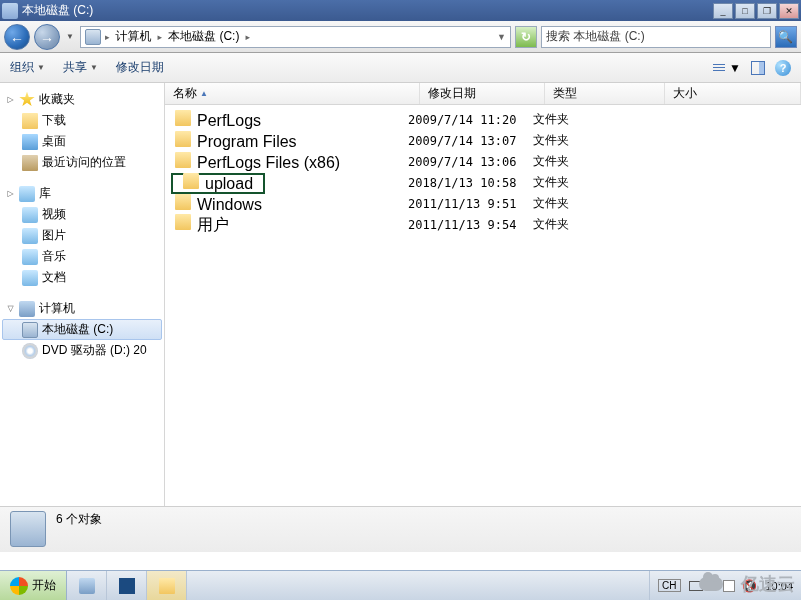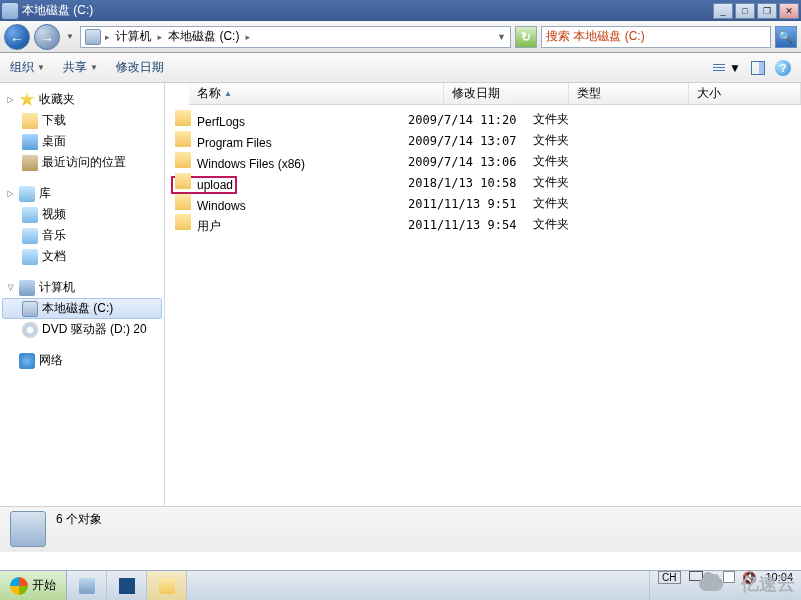--- a/index.html
+++ b/index.html
@@ -14,21 +14,21 @@
 
 
 .navbar { height:32px; border-bottom:1px solid #a0a0a0; background:linear-gradient(#f7f7f7,#e4e4e4); display:flex; align-items:center; padding:2px 4px; gap:4px;}
 .navcircle{width:26px;height:26px;border-radius:50%;background:radial-gradient(circle at 30% 30%,#6fa8e8,#2b6cb8 60%,#1b4a80);border:1px solid #4f76a9;display:flex;align-items:center;justify-content:center;color:#fff;font-size:14px;}
 .navcircle.fwd{background:radial-gradient(circle at 30% 30%,#c8d8ea,#8aa3c2 60%,#6e86a4);}
 .navdrop{width:12px;height:22px;display:flex;align-items:center;justify-content:center;color:#555;font-size:8px;}
 .addressbar{flex:1;height:22px;border:1px solid #9aa9bc;background:#fff;display:flex;align-items:center;padding:0 4px;gap:4px;}
 .addressbar .sep{color:#666;font-size:9px;}
 .addressbar .crumb{padding:1px 2px;}
 .refresh{width:22px;height:22px;border:1px solid #9aa9bc;background:linear-gradient(#d7f0c6,#7dbb4e);display:flex;align-items:center;justify-content:center;}
-.searchbox{width:230px;height:22px;border:1px solid #9aa9bc;background:#fff;display:flex;align-items:center;padding:0 4px;color:#c2410c;}
+.searchbox{width:230px;height:22px;border:1px solid #9aa9bc;background:#fff;display:flex;align-items:center;padding:0 4px;color:#404040;}
 .searchbtn{width:22px;height:22px;border:1px solid #6f8abb;background:linear-gradient(#6fa8e8,#2b6cb8);display:flex;align-items:center;justify-content:center;color:#fff;}
 
 
 .toolbar{height:30px;background:linear-gradient(#fafafa,#ececec);border-bottom:1px solid #cfcfcf;display:flex;padding:0 10px;gap:18px;}
 .toolbar .ti{display:flex;align-items:center;gap:3px;color:#1a3e6e;}
 .toolbar .ti .dd{font-size:8px;color:#555;}
 .toolbar .right{margin-left:auto;display:flex;gap:10px;align-items:center;}
 .viewbtn{display:flex;align-items:center;gap:4px;}
 .viewbtn .lines{display:flex;flex-direction:column;gap:2px;}
 .viewbtn .lines span{width:12px;height:1px;background:#4a76b8;display:block;}
@@ -47,44 +47,44 @@
 .star{background:linear-gradient(#ffeb8a,#f0b400);clip-path:polygon(50% 0%,61% 35%,98% 35%,68% 57%,79% 91%,50% 70%,21% 91%,32% 57%,2% 35%,39% 35%);}
 .folder{background:linear-gradient(#ffe9a8,#f2c660);border-radius:1px;}
 .drive{background:linear-gradient(#d8e4f0,#9ab4d2);border-radius:2px;border:1px solid #7a95b4;}
 .dvd{border-radius:50%;background:radial-gradient(circle,#fff 20%,#b8d0ea 40%,#d6d6d6 60%,#b0c4de 80%);}
 .lib{background:linear-gradient(#c8e8ff,#7ab8e6);border-radius:2px;}
 .net{background:radial-gradient(circle,#6fb8f0,#2b7ac2);border-radius:3px;}
 .computer{background:linear-gradient(#c0d8f0,#7a9ec6);border-radius:2px;}
 
 
 .files{flex:1;display:flex;flex-direction:column;}
-.cols{height:22px;background:linear-gradient(#fdfdfd,#efefef);border-bottom:1px solid #d6d6d6;display:flex;align-items:center;margin-left:24px;}
+.cols{height:22px;background:linear-gradient(#fdfdfd,#efefef);border-bottom:1px solid #d6d6d6;display:flex;align-items:center;}
 .col{padding:0 8px;border-right:1px solid #e0e0e0;height:100%;display:flex;align-items:center;gap:3px;}
 .col.c1{width:255px;} .col.c2{width:125px;text-align:center;} .col.c3{width:120px;} .col.c4{flex:1;}
 .col .sortarr{font-size:8px;color:#4a76b8;}
 .filerows{padding:4px 0;}
 .frow{display:flex;align-items:center;height:21px;padding-left:10px;}
 .frow .fic{width:16px;height:16px;margin-right:6px;}
-.frow .fname{width:233px;font-family:Consolas,Monaco,monospace;font-size:12px;}
+.frow .fname{width:233px;font-family:Consolas,Monaco,monospace;font-size:16px;}
 .frow .fdate{width:125px;font-family:Consolas,Monaco,monospace;font-size:12px;}
 .frow .ftype{width:120px;}
-.hlbox{border:2px solid #be185d;padding:0 2px;margin-left:-4px;}
+.hlbox{border:2px solid #14532d;padding:0 10px;margin-left:-4px;}
 
 
 .details{height:46px;border-top:1px solid #cfcfcf;background:linear-gradient(#f6f6f6,#ececec);display:flex;align-items:flex-start;padding:4px 10px;gap:10px;}
 .details .bigicon{width:36px;height:36px;background:linear-gradient(#d8e4f0,#9ab4d2);border-radius:3px;border:1px solid #7a95b4;}
 
 
 .divgap{height:18px;background:#fff;}
 .taskbar{position:absolute;bottom:0;left:0;right:0;height:30px;background:linear-gradient(#e8edf3,#c9d5e4);border-top:1px solid #9ab0cc;display:flex;align-items:center;}
 .start{height:30px;padding:0 10px;background:linear-gradient(#dff0d4,#b6d89a);border-right:1px solid #9ab0cc;display:flex;align-items:center;gap:4px;}
 .startorb{width:18px;height:18px;border-radius:50%;background:conic-gradient(#f25022 0 90deg,#7fba00 90deg 180deg,#ffb900 180deg 270deg,#00a4ef 270deg 360deg);}
 .tbtn{width:40px;height:30px;display:flex;align-items:center;justify-content:center;border-right:1px solid #b8c6d8;}
 .tbtn.active{background:linear-gradient(#f3e9c8,#e8d79a);}
-.tray{margin-left:auto;display:flex;align-items:flex-start;gap:8px;padding:0 8px;height:100%;border-left:1px solid #b8c6d8;}
+.tray{margin-left:auto;display:flex;align-items:center;gap:8px;padding:0 8px;height:100%;border-left:1px solid #b8c6d8;}
 .tray .clock{font-size:11px;}
 .watermark{position:absolute;right:6px;bottom:4px;font-size:18px;color:#aeb4bb;font-weight:bold;display:flex;align-items:center;gap:18px;}
 .watermark .cloud{width:24px;height:14px;border-radius:8px;background:#aeb4bb;position:relative;}
 .watermark .cloud::before{content:"";position:absolute;width:10px;height:10px;border-radius:50%;background:#aeb4bb;top:-5px;left:4px;}
 .watermark .cloud::after{content:"";position:absolute;width:8px;height:8px;border-radius:50%;background:#aeb4bb;top:-3px;right:4px;}
 </style>
 </head>
 <body>
 
 <div class="titlebar">
@@ -170,20 +170,24 @@
         <span class="exp">▷</span>
         <span class="ticon2 lib"></span>
         <span>库</span>
       </div>
     <div class="tnode ind1">
         <span class="ticon2 lib"></span>
         <span>视频</span>
       </div>
     <div class="tnode ind1">
         <span class="ticon2 lib"></span>
+        <span>图片</span>
+      </div>
+    <div class="tnode ind1">
+        <span class="ticon2 lib"></span>
         <span>音乐</span>
       </div>
     <div class="tnode ind1">
         <span class="ticon2 lib"></span>
         <span>文档</span>
       </div>
     <div style="height:10px"></div>
     <div class="tnode">
         <span class="exp">▽</span>
         <span class="ticon2 computer"></span>
@@ -191,25 +195,20 @@
       </div>
     <div class="tnode ind1 sel">
         <span class="ticon2 drive"></span>
         <span>本地磁盘 (C:)</span>
       </div>
     <div class="tnode ind1">
         <span class="ticon2 dvd"></span>
         <span style="white-space:nowrap;overflow:hidden">DVD 驱动器 (D:) 20</span>
       </div>
     <div style="height:10px"></div>
-    <div class="tnode">
-        <span class="exp"></span>
-        <span class="ticon2 net"></span>
-        <span>网络</span>
-      </div>
   </div>
 
   <div class="files">
     <div class="cols">
       <div class="col c1">
           <span>名称</span>
           <span class="sortarr">▲</span>
         </div>
       <div class="col c2">
           <span>修改日期</span>
@@ -226,21 +225,21 @@
           <div class="fname"><span class="ticon2 folder fic"></span><span>PerfLogs</span></div>
           <div class="fdate">2009/7/14 11:20</div>
           <div class="ftype">文件夹</div>
         </div>
         <div class="frow">
           <div class="fname"><span class="ticon2 folder fic"></span><span>Program Files</span></div>
           <div class="fdate">2009/7/14 13:07</div>
           <div class="ftype">文件夹</div>
         </div>
         <div class="frow">
-          <div class="fname"><span class="ticon2 folder fic"></span><span>Windows Files (x86)</span></div>
+          <div class="fname"><span class="ticon2 folder fic"></span><span>PerfLogs Files (x86)</span></div>
           <div class="fdate">2009/7/14 13:06</div>
           <div class="ftype">文件夹</div>
         </div>
         <div class="frow">
           <div class="fname"><span class="hlbox"><span class="ticon2 folder fic"></span><span>upload</span></span></div>
           <div class="fdate">2018/1/13 10:58</div>
           <div class="ftype">文件夹</div>
         </div>
         <div class="frow">
           <div class="fname"><span class="ticon2 folder fic"></span><span>Windows</span></div>

